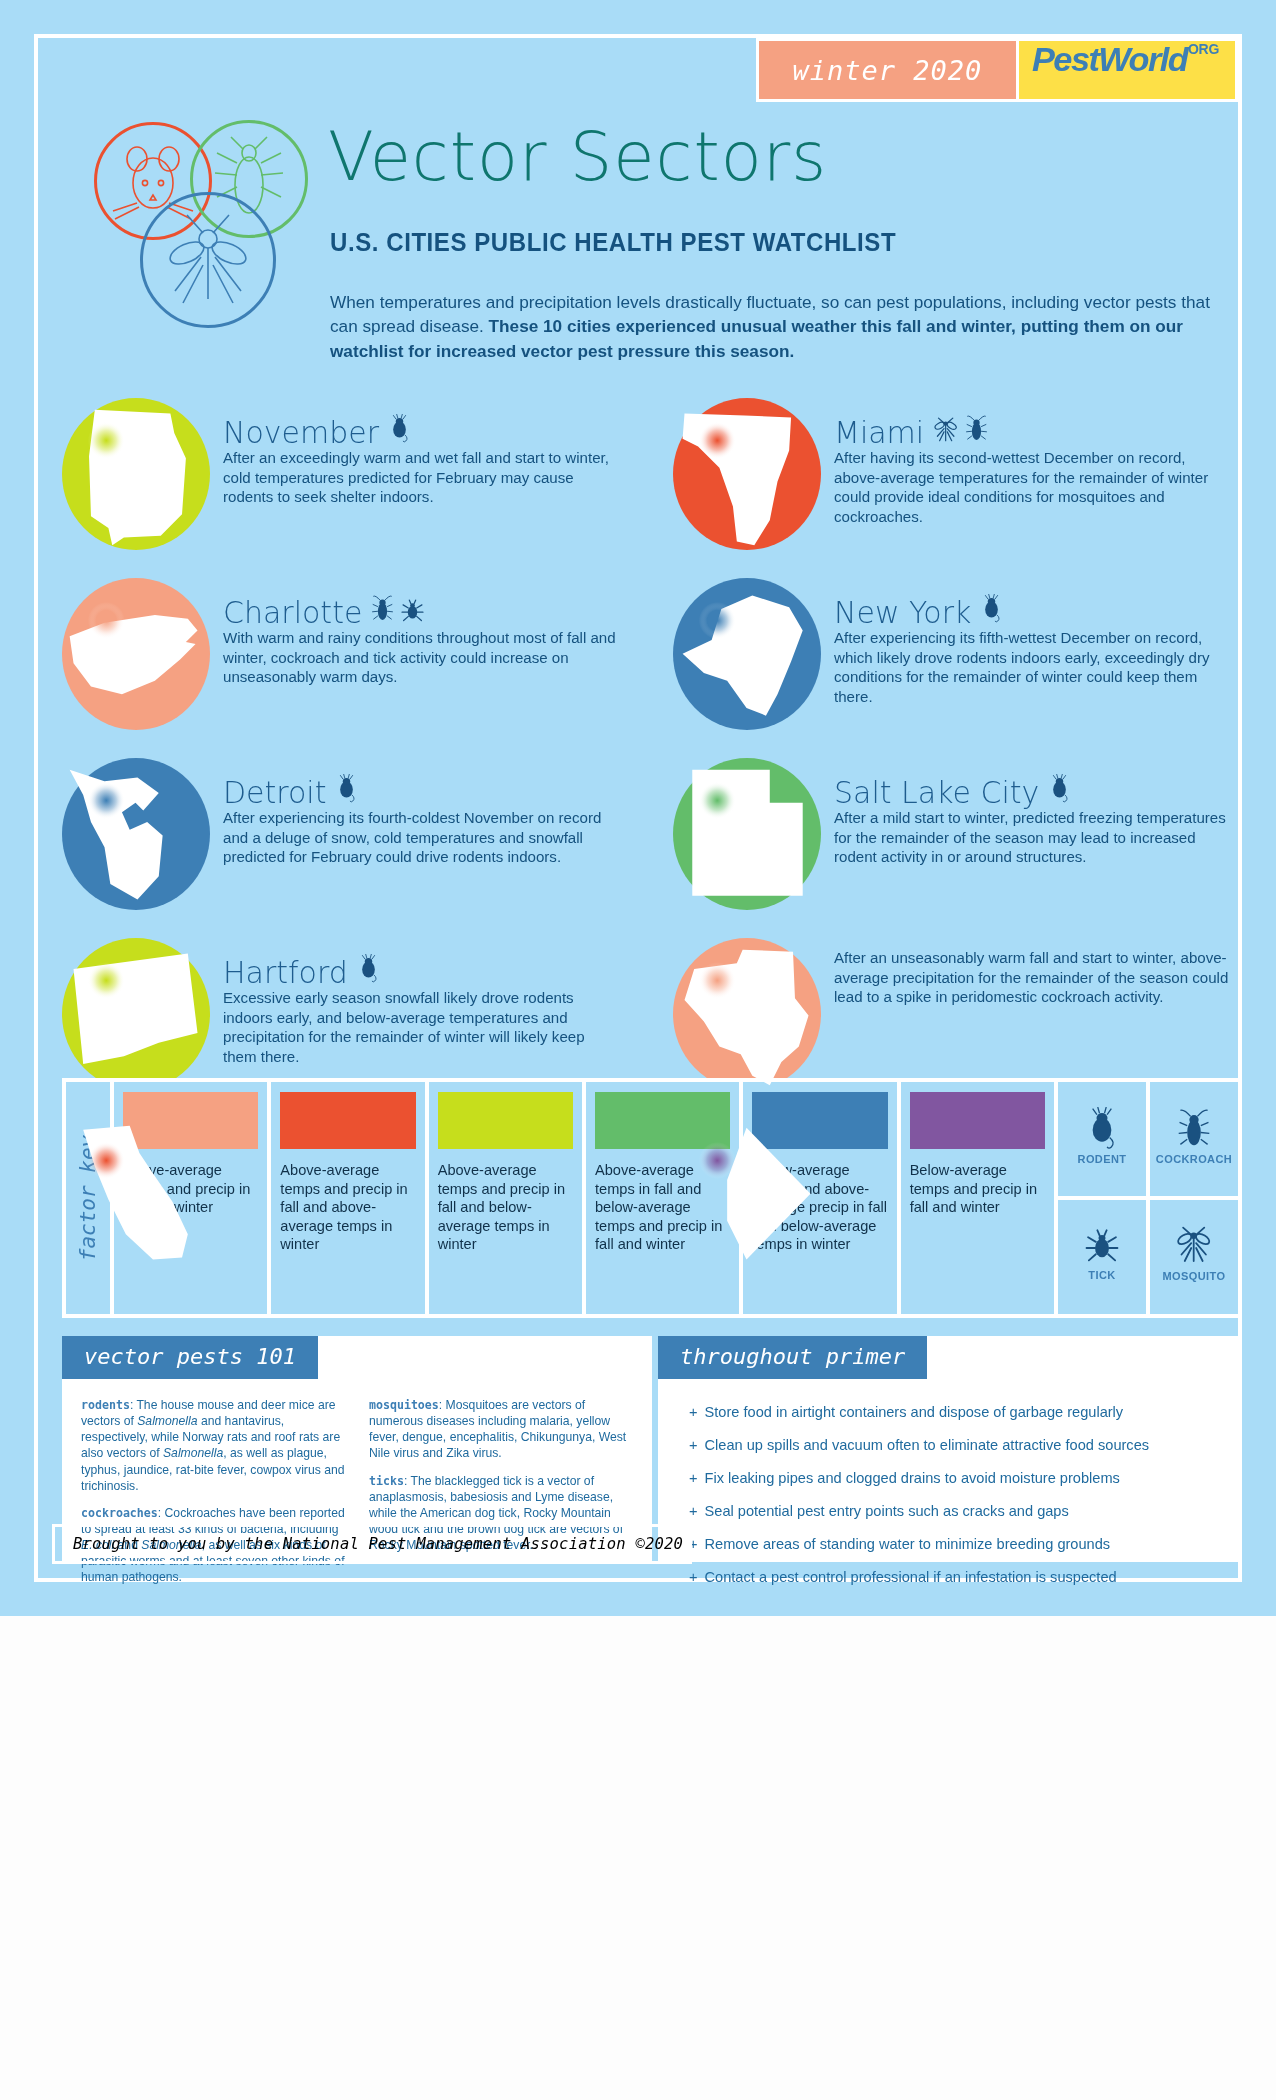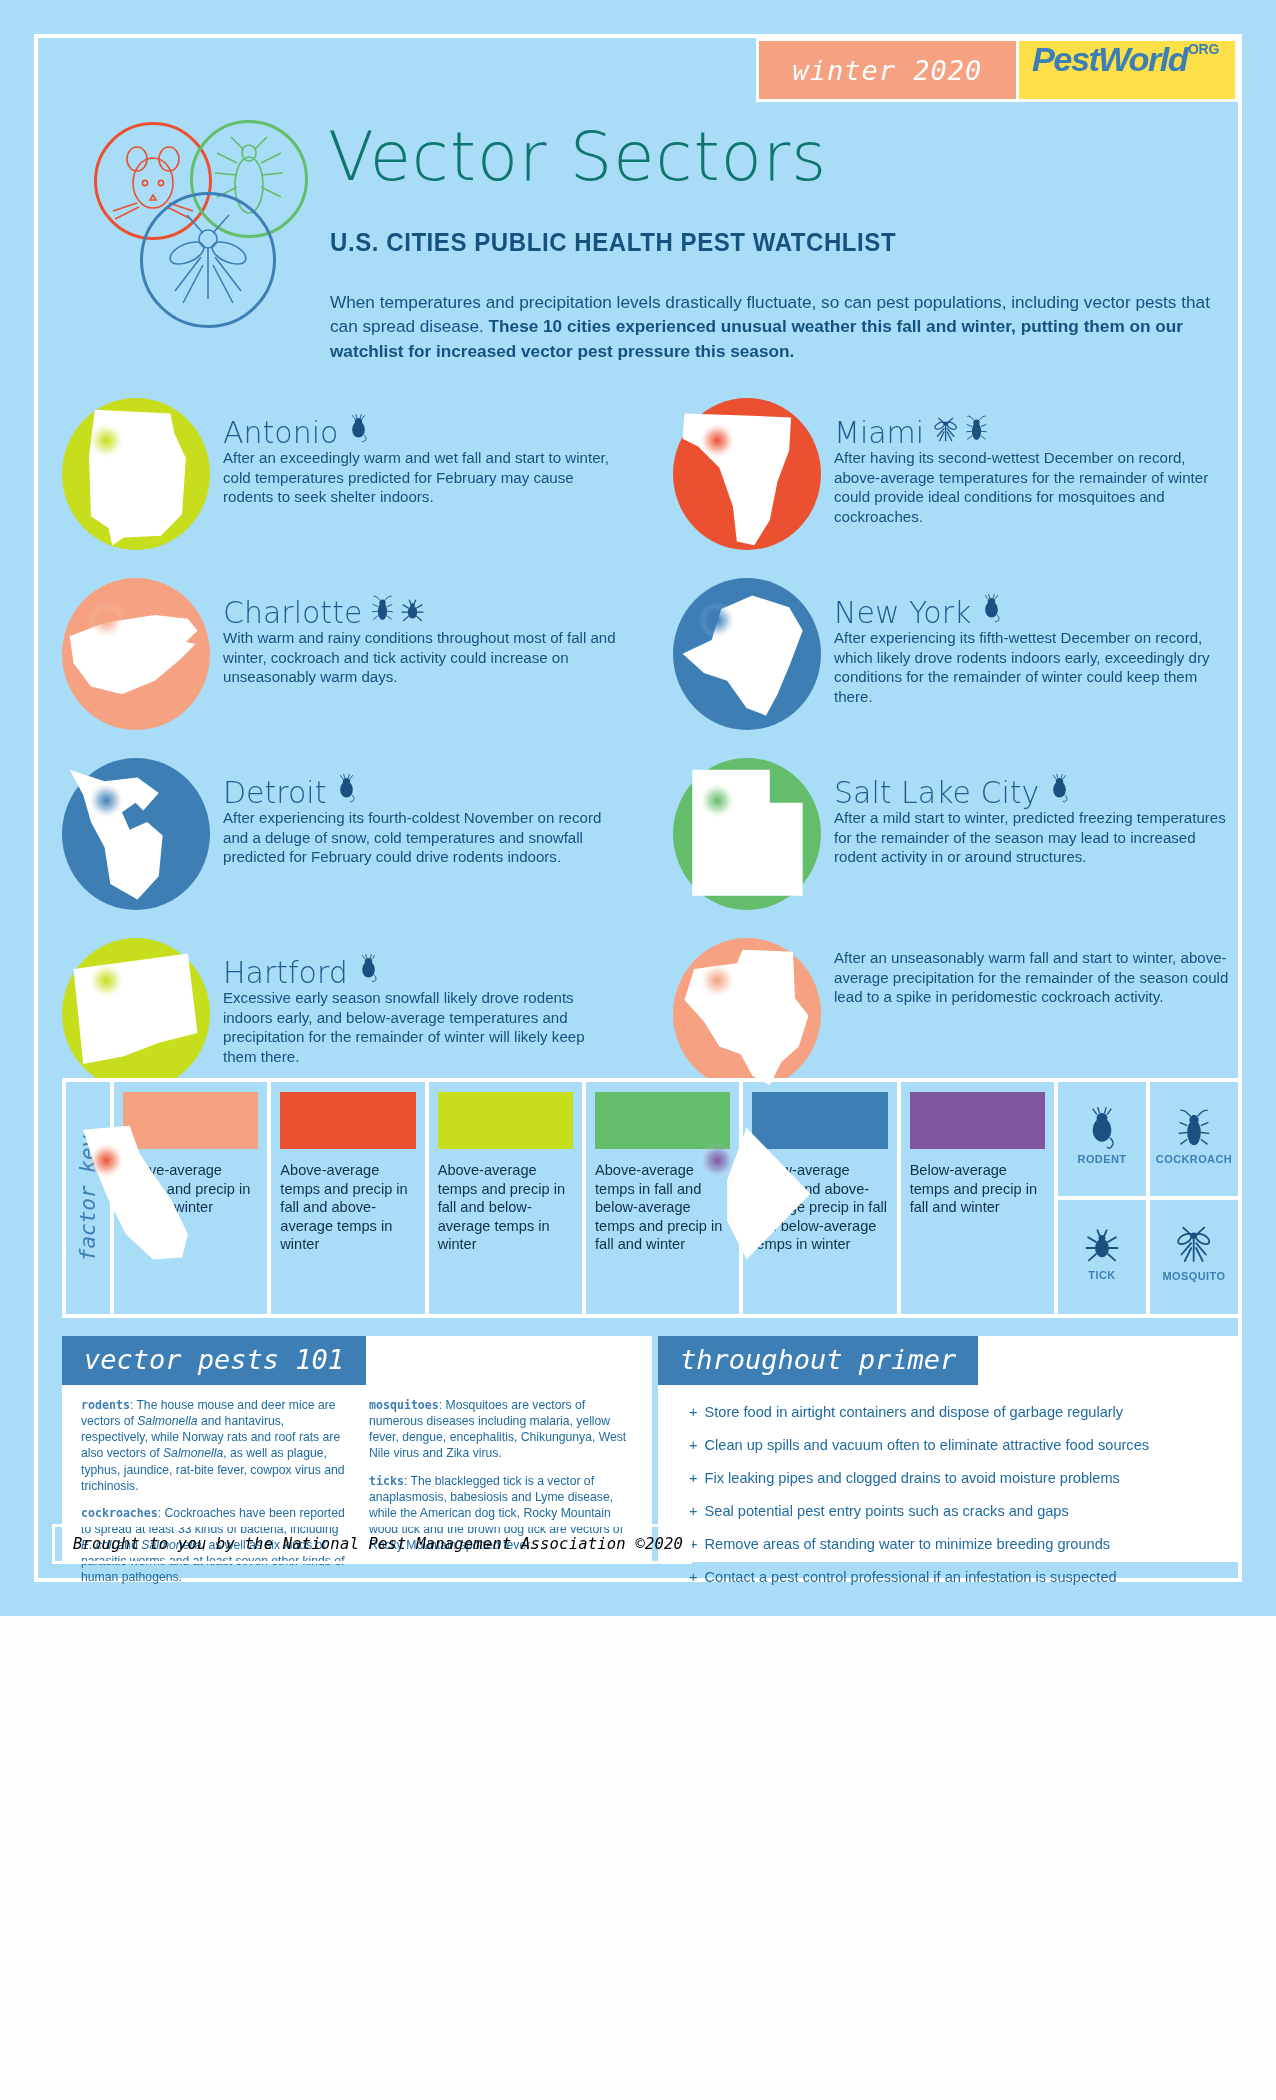--- a/index.html
+++ b/index.html
@@ -162,21 +162,21 @@
     width: 1180px; height: 226px;
     display: flex; gap: 6px;
   }
   .panel { position: relative; background: #ffffff; border: 3px solid #ffffff; }
   .panel-left { width: 590px; }
   .panel-right { flex: 1; }
   .panel-title {
     position: absolute; left: -3px; top: -3px;
     background: #3d7fb5; color: #ffffff;
     font-family: "DejaVu Sans Mono", monospace;
-    font-style: italic; font-size: 27px;
+    font-style: italic; font-size: 22px;
     padding: 8px 22px 10px 22px;
   }
   .panel-body { padding: 58px 16px 10px 16px; height: 100%; }
   .pests-cols { display: flex; gap: 24px; }
   .pest-col { flex: 1; }
   .pest-para {
     font-family: "Liberation Sans", sans-serif;
     font-size: 12.2px; line-height: 1.32; color: #1f6a9e;
     margin-bottom: 11px;
   }
@@ -276,21 +276,21 @@
             <stop offset="55%" stop-color="#c6de1c" stop-opacity="0.35"></stop>
             <stop offset="100%" stop-color="#ffffff" stop-opacity="0"></stop>
           </radialGradient>
         </defs>
         <path d="M30 10 L108 14 L112 34 L124 60 L120 118 L98 140 L60 142 L48 150 L44 132 L26 120 L24 58 Z" fill="#ffffff"></path>
         <circle cx="52" cy="52" r="34" fill="url(#g0)"></circle>
       </svg>
     </div>
     <div class="city-txt">
       <div class="city-name-row">
-        <span class="city-name">Antonio</span>
+        <span class="city-name">November</span>
         <span class="pest-icons">
                 <span class="pest-ic"><svg width="23" height="28.75" viewBox="0 0 40 50">
       <g fill="#1a5180">
         <ellipse cx="20" cy="27" rx="11" ry="14"></ellipse>
         <ellipse cx="20" cy="13" rx="6.5" ry="6"></ellipse>
       </g>
       <g stroke="#1a5180" stroke-width="1.5" fill="none">
         <path d="M14 9 L9 2 M17 7 L15 0 M23 7 L25 0 M26 9 L31 2"></path>
         <path d="M29 36 q7 6 2 11 q-3 3 -5 0"></path>
       </g>

